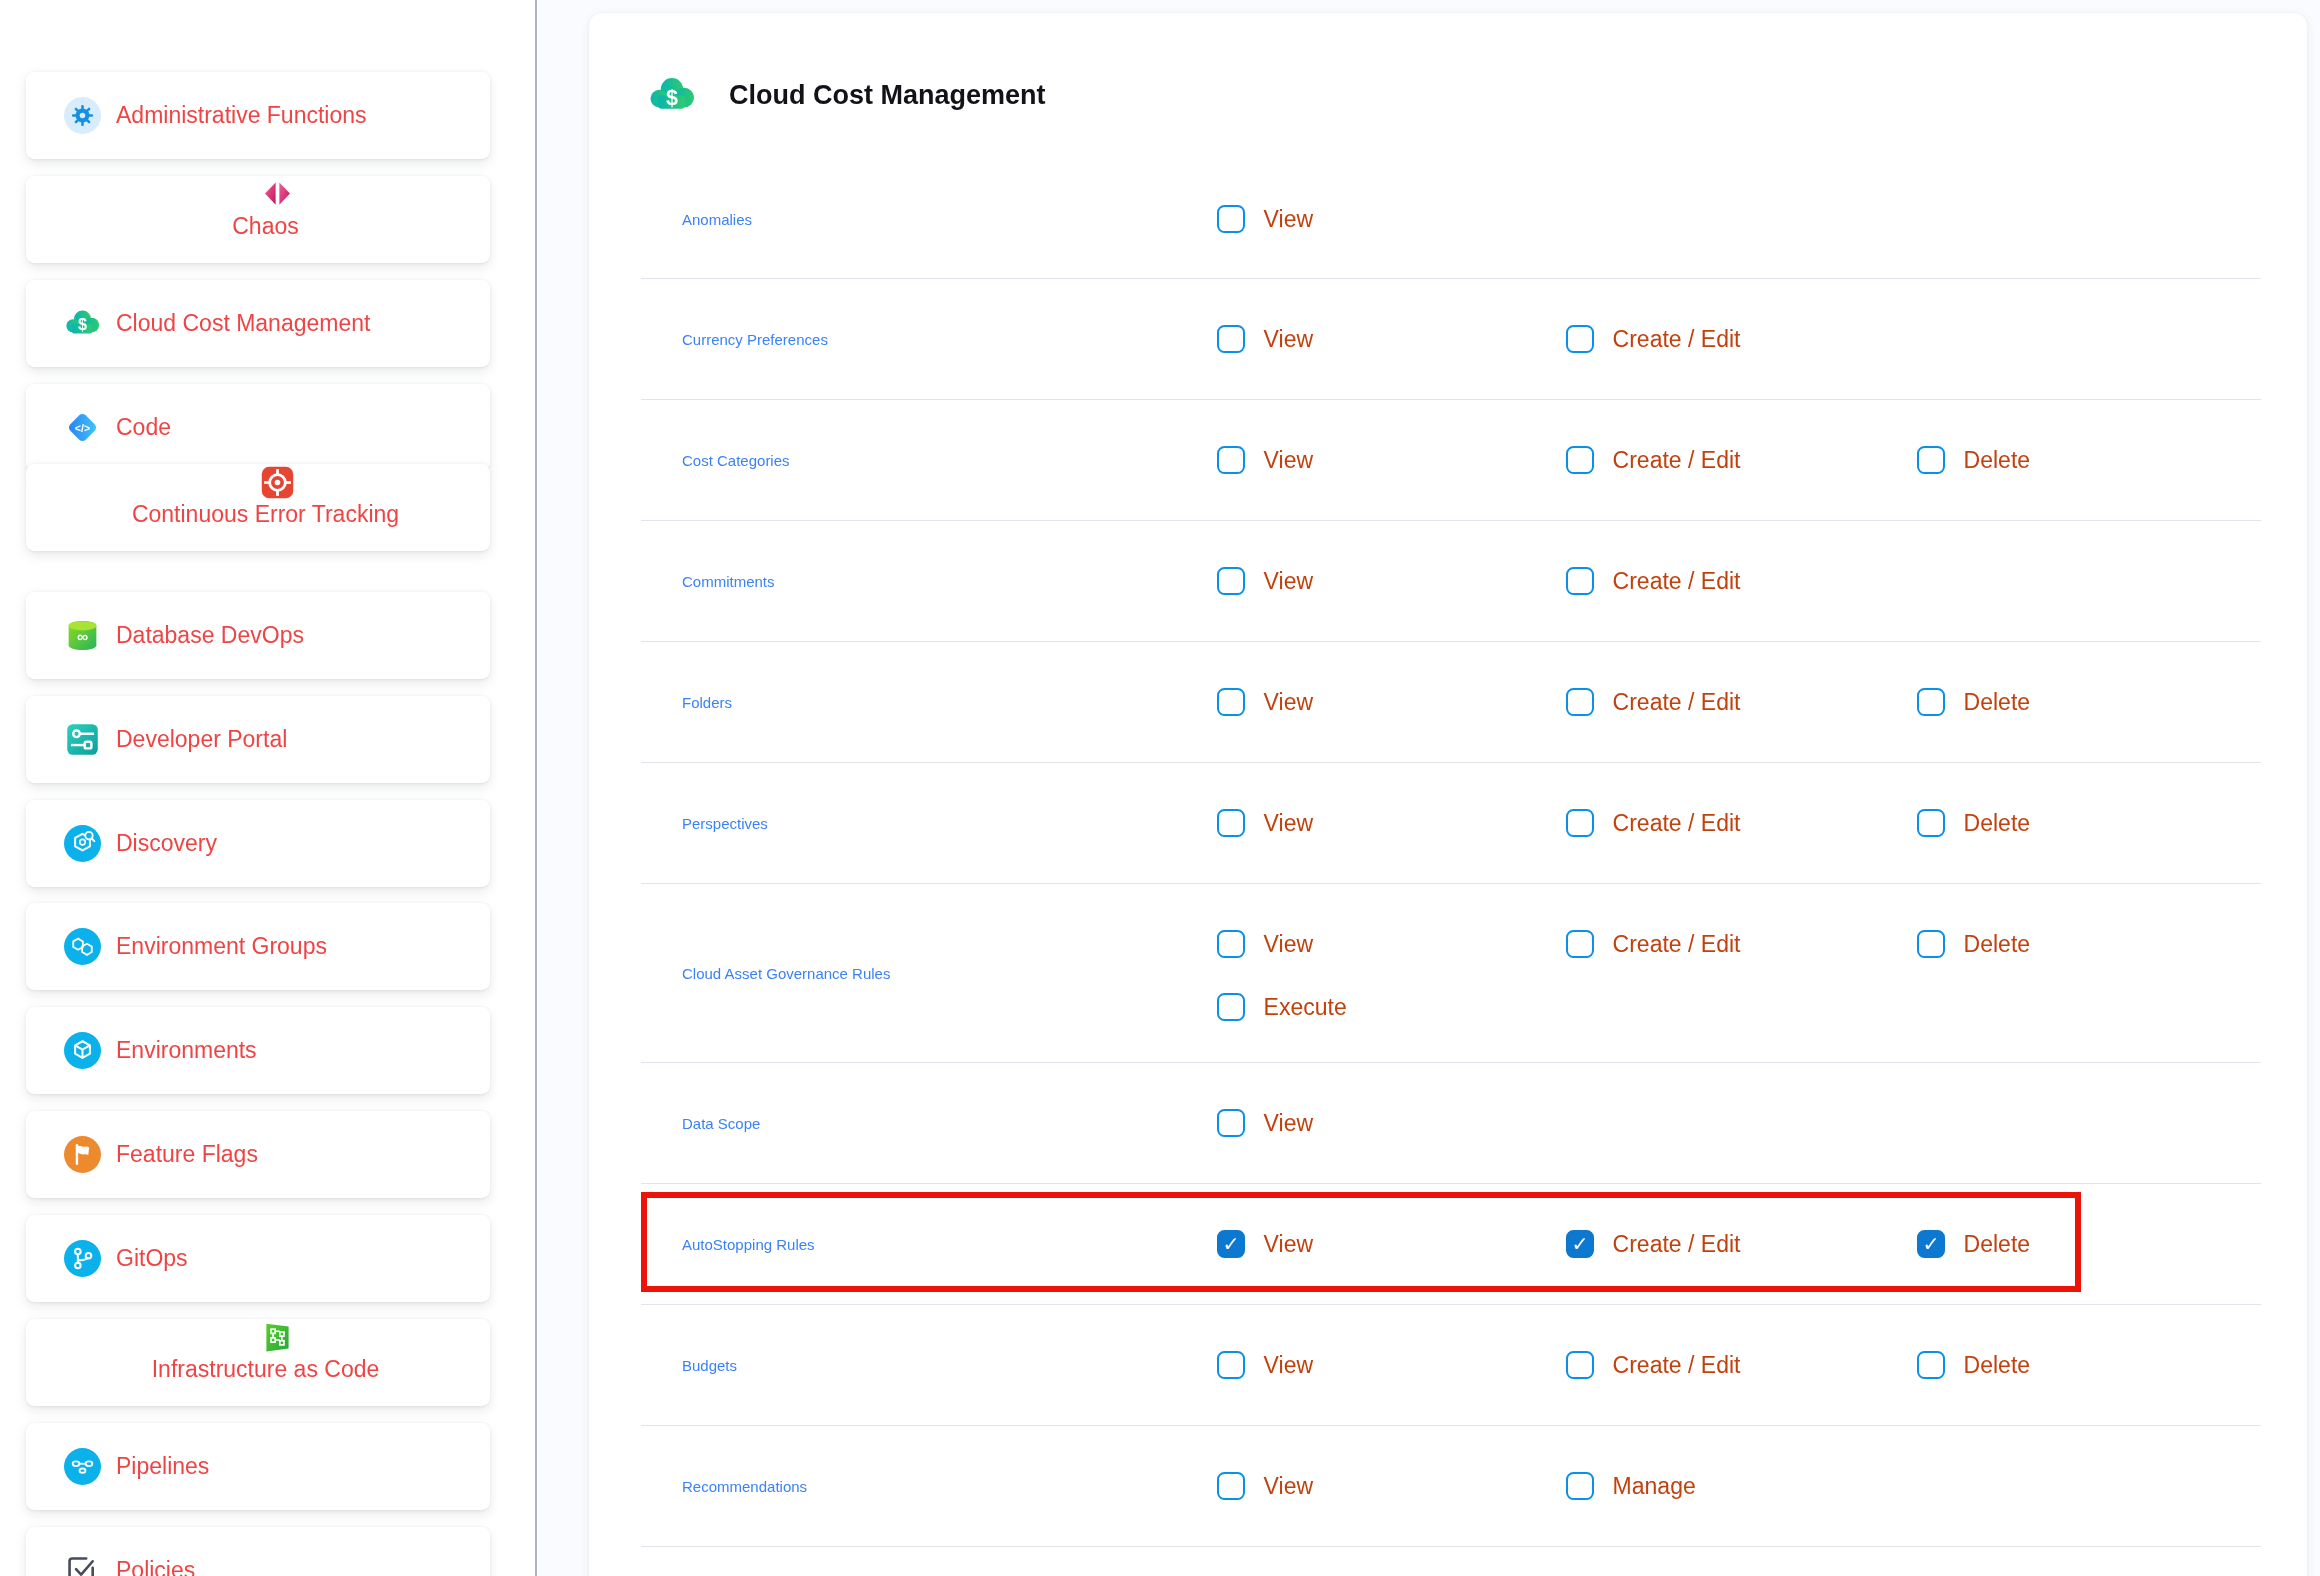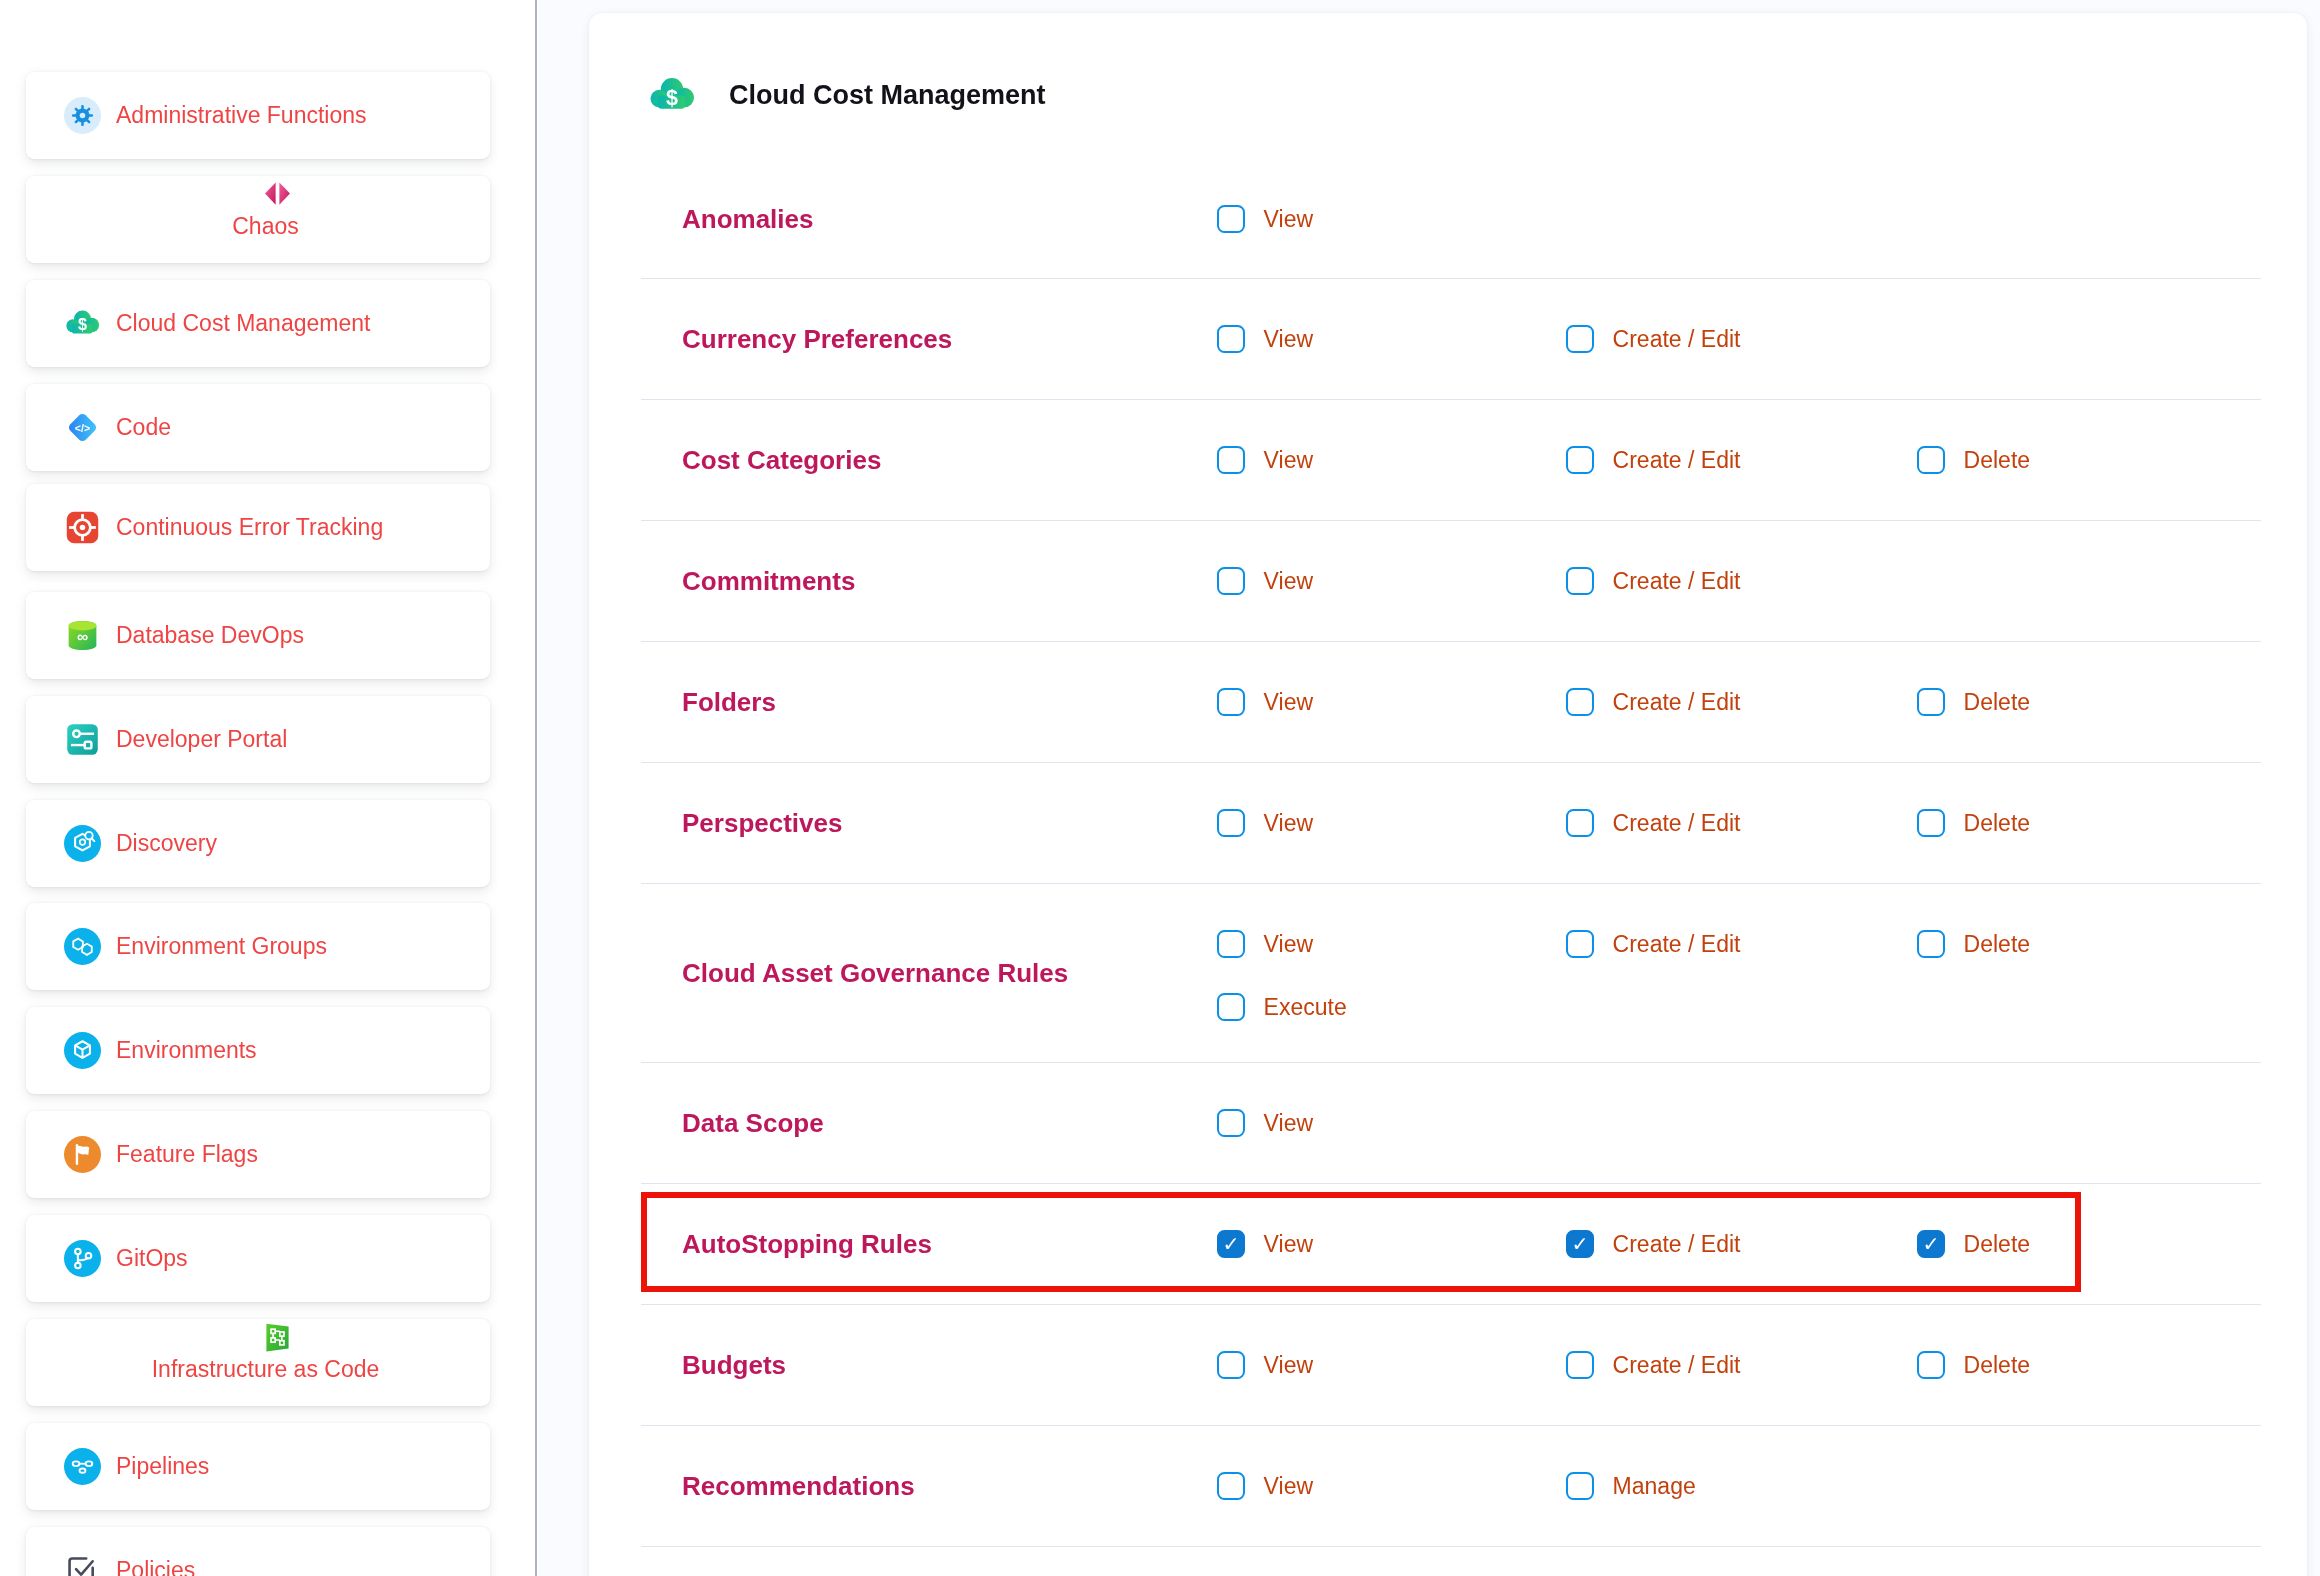--- a/index.html
+++ b/index.html
@@ -31,21 +31,21 @@
     box-shadow:0 0.9px 2.8px rgba(40,41,61,.05),0 3.7px 9.3px rgba(96,97,112,.10);
   }
   .card-header{position:absolute;top:61px;left:58px;height:43px;display:flex;align-items:center;gap:32px;}
   .hdr-icon{width:50px;height:43px;display:block;}
   .hdr-icon svg{width:100%;height:100%;display:block;}
   .hdr-title{font-size:27px;font-weight:bold;color:#121319;margin:0;white-space:nowrap;}
   .rows{position:absolute;top:147px;left:52px;right:46px;}
   .perm-row{position:relative;border-bottom:1.9px solid #e1e3ee;box-sizing:border-box;}
   .row-label{
     position:absolute;left:41px;top:50%;transform:translateY(-50%);
-    font-size:26px;color:#be185d;white-space:nowrap;font-weight:bold;
+    font-size:15px;color:#3b82f6;white-space:nowrap;
   }
   .perm-group{position:absolute;display:flex;align-items:center;height:28px;}
   .cb{
     width:28px;height:28px;box-sizing:border-box;flex:none;
     border:2.8px solid #0a90e8;border-radius:7.4px;background:#fff;
     display:flex;align-items:center;justify-content:center;cursor:pointer;
     color:#ffffff;font-size:20.4px;font-weight:bold;line-height:1;
   }
   .cb.checked{background:#0d78cf;border-color:#0d78cf;}
   .perm-label{margin-left:18.6px;font-size:23px;color:#c2410c;white-space:nowrap;}
@@ -123,21 +123,21 @@
                 <stop offset="0" stop-color="#2b7ff2"></stop>
                 <stop offset="1" stop-color="#41c8f9"></stop>
               </linearGradient>
             </defs>
             <rect x="8.2" y="8.2" width="23.6" height="23.6" rx="5" fill="url(#gcd)" transform="rotate(45 20 20)"></rect>
             <text x="20" y="24.5" text-anchor="middle" font-size="11.5" font-weight="bold" fill="#ffffff">&lt;/&gt;</text>
           </svg>
         </span>
         <span class="side-label">Code</span>
       </div>
-      <div class="side-card" style="top: 484px;">
+      <div class="side-card" style="top: 464px; flex-direction: column;">
         <span class="side-icon">
           <svg viewBox="0 0 40 40">
             <rect x="3" y="3" width="34" height="34" rx="8" fill="#e64532"></rect>
             <circle cx="20" cy="20" r="8.5" fill="none" stroke="#ffffff" stroke-width="3"></circle>
             <circle cx="20" cy="20" r="3" fill="#ffffff"></circle>
             <line x1="20" y1="5.5" x2="20" y2="11" stroke="#ffffff" stroke-width="3"></line>
             <line x1="20" y1="29" x2="20" y2="34.5" stroke="#ffffff" stroke-width="3"></line>
             <line x1="5.5" y1="20" x2="11" y2="20" stroke="#ffffff" stroke-width="3"></line>
             <line x1="29" y1="20" x2="34.5" y2="20" stroke="#ffffff" stroke-width="3"></line>
           </svg>

